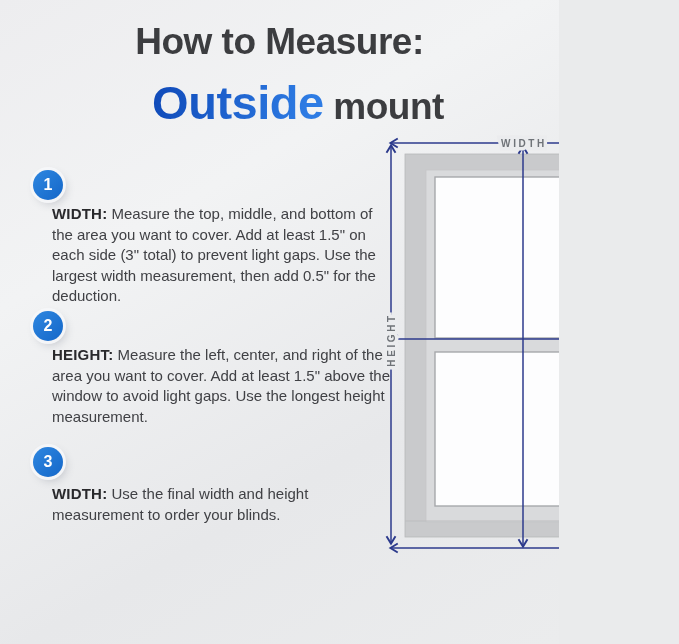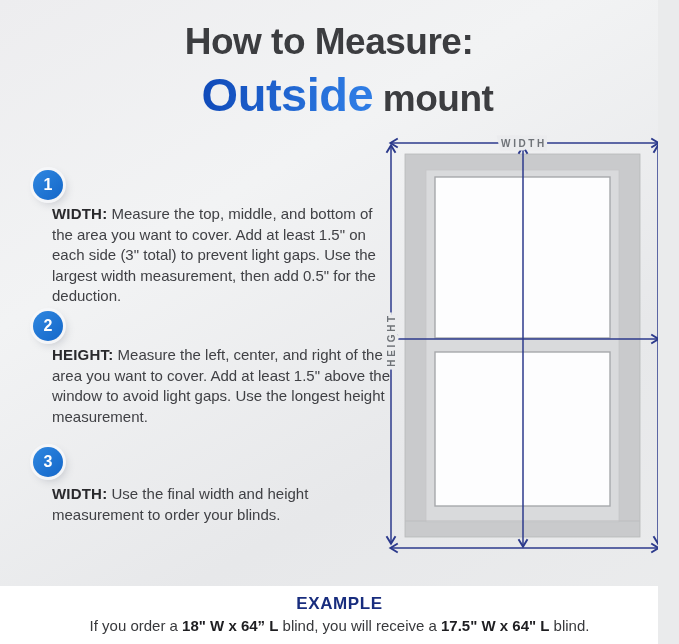--- a/index.html
+++ b/index.html
@@ -2,27 +2,27 @@
 <html><head>
 <meta charset="utf-8">
 <style>
   html,body{margin:0;padding:0;}
   body{
     width:679px;height:644px;
     font-family:"Liberation Sans","DejaVu Sans",sans-serif;
     background:#eaebec;
   }
   .canvas{
-    position:relative;width:658px;height:644px;overflow:hidden;
+    position:relative;width:559px;height:644px;overflow:hidden;
     background:linear-gradient(150deg,#ededef 0%,#f2f3f4 32%,#e7e8ea 68%,#ebeced 100%);
   }
   
   .header{position:absolute;top:22px;left:0;right:0;text-align:center;line-height:1.08;}
   .title-line1{font-size:37px;font-weight:700;color:#3c3d40;letter-spacing:-0.5px;}
-  .title-line2{margin-top:8px;padding-left:37px;}
+  .title-line2{margin-top:16px;padding-left:37px;}
   .title-highlight{
     font-size:47px;font-weight:700;letter-spacing:-0.5px;color:#1e5ed2;
   }
   @supports ((-webkit-background-clip:text) or (background-clip:text)){
     .title-highlight{
       background:linear-gradient(100deg,#0f49b8 0%,#2e7ce4 90%);
       -webkit-background-clip:text;background-clip:text;color:transparent;
     }
   }
   .title-suffix{font-size:37px;font-weight:700;color:#3c3d40;letter-spacing:-0.5px;}
@@ -103,18 +103,14 @@
       <line x1="16" y1="15" x2="283" y2="15" marker-start="url(#ah)" marker-end="url(#ah)"></line>
       <line x1="16" y1="420" x2="283" y2="420" marker-start="url(#ah)" marker-end="url(#ah)"></line>
       <line x1="16" y1="18" x2="16" y2="415" marker-start="url(#ah)" marker-end="url(#ah)"></line>
       <line x1="283" y1="18" x2="283" y2="415" marker-start="url(#ah)" marker-end="url(#ah)"></line>
     </g>
 
     <text class="dim-label" x="149" y="18.5" text-anchor="middle">WIDTH</text>
     <text class="dim-label" transform="translate(16,212) rotate(-90)" x="0" y="3.5" text-anchor="middle">HEIGHT</text>
   </svg>
 
-  <div class="footer">
-    <div class="example-heading">EXAMPLE</div>
-    <p class="example-text"><span>If you order a </span><strong>18" W x 64” L</strong><span> blind, you will receive a </span><strong>17.5" W x 64" L</strong><span> blind.</span></p>
-  </div>
 
 </div>
 
 </body></html>

